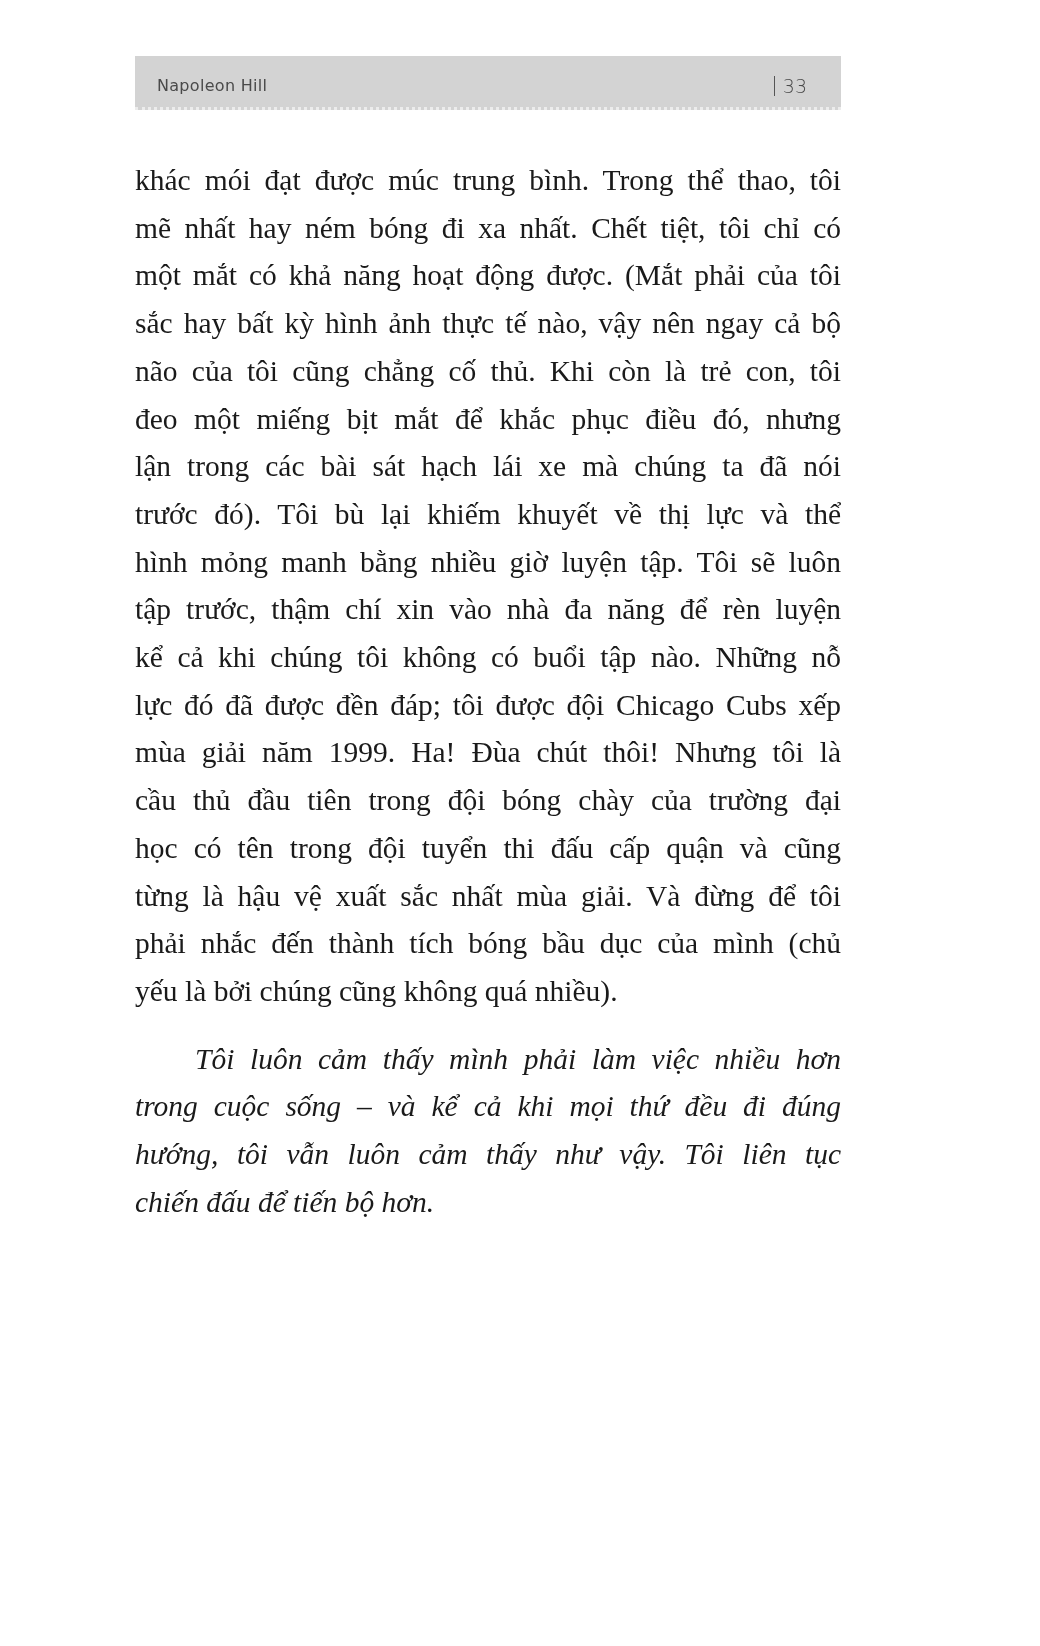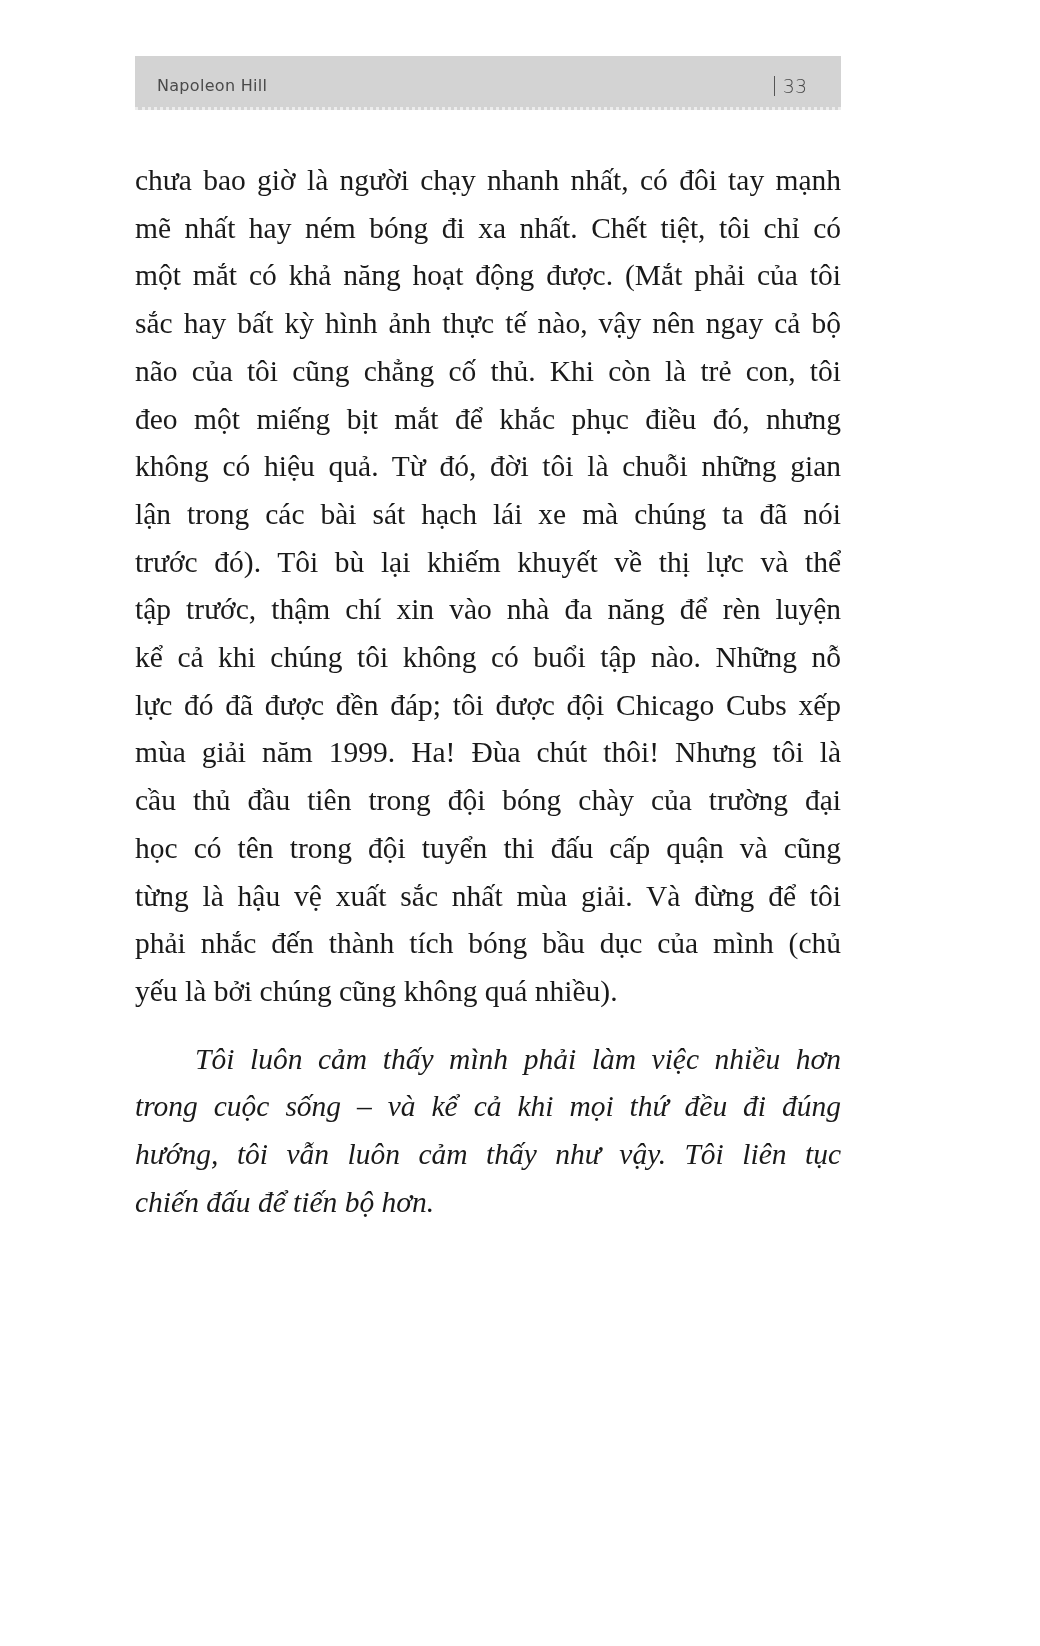--- a/index.html
+++ b/index.html
@@ -33,29 +33,29 @@
 </head>
 <body>
 
 <div class="running-header">
   <span class="header-author">Napoleon Hill</span>
   <span class="header-page"><span class="bar"></span><span>33</span></span>
 </div>
 
 <div class="body-text">
   <p class="para" id="p0">
-      <span class="line">chưa bao giờ là người chạy nhanh nhất, có đôi tay mạnh</span>
+      <span class="line">khác mói đạt được múc trung bình. Trong thể thao, tôi</span>
       <span class="line">mẽ nhất hay ném bóng đi xa nhất. Chết tiệt, tôi chỉ có</span>
       <span class="line">một mắt có khả năng hoạt động được. (Mắt phải của tôi</span>
       <span class="line">sắc hay bất kỳ hình ảnh thực tế nào, vậy nên ngay cả bộ</span>
       <span class="line">não của tôi cũng chẳng cố thủ. Khi còn là trẻ con, tôi</span>
       <span class="line">đeo một miếng bịt mắt để khắc phục điều đó, nhưng</span>
-      <span class="line">không có hiệu quả. Từ đó, đời tôi là chuỗi những gian</span>
       <span class="line">lận trong các bài sát hạch lái xe mà chúng ta đã nói</span>
       <span class="line">trước đó). Tôi bù lại khiếm khuyết về thị lực và thể</span>
+      <span class="line">hình mỏng manh bằng nhiều giờ luyện tập. Tôi sẽ luôn</span>
       <span class="line">tập trước, thậm chí xin vào nhà đa năng để rèn luyện</span>
       <span class="line">kể cả khi chúng tôi không có buổi tập nào. Những nỗ</span>
       <span class="line">lực đó đã được đền đáp; tôi được đội Chicago Cubs xếp</span>
       <span class="line">mùa giải năm 1999. Ha! Đùa chút thôi! Nhưng tôi là</span>
       <span class="line">cầu thủ đầu tiên trong đội bóng chày của trường đại</span>
       <span class="line">học có tên trong đội tuyển thi đấu cấp quận và cũng</span>
       <span class="line">từng là hậu vệ xuất sắc nhất mùa giải. Và đừng để tôi</span>
       <span class="line">phải nhắc đến thành tích bóng bầu dục của mình (chủ</span>
       <span class="line last">yếu là bởi chúng cũng không quá nhiều).</span>
     </p>

